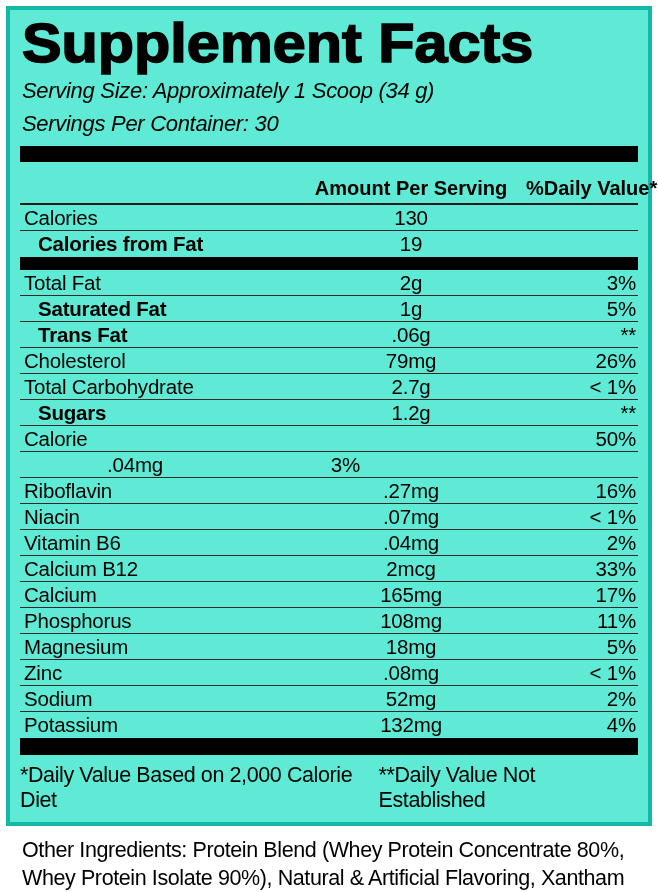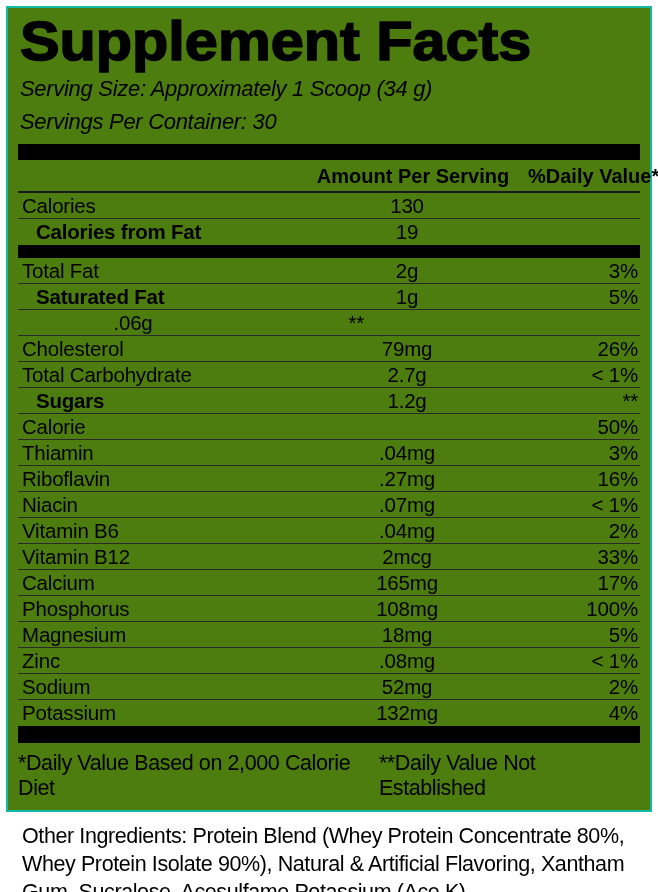--- a/index.html
+++ b/index.html
@@ -1,22 +1,22 @@
 <!DOCTYPE html>
 <html><head>
 <meta charset="utf-8">
 <style>
   * { margin:0; padding:0; box-sizing:border-box; }
   html, body { width:658px; height:892px; background:#ffffff; overflow:hidden; }
   body { font-family:"Liberation Sans","DejaVu Sans",sans-serif; color:#000; }
 
   .panel {
     margin:6px 6px 0 6px;
-    border:2px solid #14b8a6;
-    background:#4d7c0f;
+    border:4px solid #14b8a6;
+    background:#5eead4;
     padding:0 10px;
   }
 
   .title {
     font-size:56px;
     font-weight:bold;
     line-height:1.08;
     white-space:nowrap;
     -webkit-text-stroke:1.6px #000;
     transform:scaleX(1.06);
@@ -35,32 +35,31 @@
   .bar { background:#000; }
   .bar-top { height:16px; margin-top:6px; }
   .bar-mid { height:13px; }
   .bar-bottom { height:17px; }
 
   .hdr-row {
     display:flex;
     align-items:flex-end;
     font-weight:bold;
     font-size:20px;
-    padding:5px 0 3px;
+    padding:15px 0 3px;
     border-bottom:2px solid #1a1a1a;
   }
 
   .row {
     display:flex;
     align-items:center;
     height:26px;
     border-bottom:1.5px solid #2a2a2a;
     font-size:20.5px;
     letter-spacing:-0.2px;
-    gap:6px;
   }
   #calories-rows .row:last-child,
   #nutrient-rows .row:last-child { border-bottom:none; }
 
   .name   { flex:1; text-align:left; padding-left:4px; white-space:nowrap; }
   .indent .name { padding-left:18px;font-weight:bold; }
   .amount { width:230px; text-align:center; white-space:nowrap; }
   .dv     { width:112px; text-align:right; padding-right:2px; white-space:nowrap; }
 
   .footnotes {
@@ -123,20 +122,21 @@
     <span class="dv">3%</span>
   </div>
 
   <div class="row indent">
     <span class="name">Saturated Fat</span>
     <span class="amount">1g</span>
     <span class="dv">5%</span>
   </div>
 
   <div class="row indent">
+    <span class="name">Trans Fat</span>
     <span class="amount">.06g</span>
     <span class="dv">**</span>
   </div>
 
   <div class="row">
     <span class="name">Cholesterol</span>
     <span class="amount">79mg</span>
     <span class="dv">26%</span>
   </div>
 
@@ -151,21 +151,20 @@
     <span class="amount">1.2g</span>
     <span class="dv">**</span>
   </div>
 
   <div class="row">
     <span class="name">Calorie</span>
     <span class="dv">50%</span>
   </div>
 
   <div class="row">
-    <span class="name">Thiamin</span>
     <span class="amount">.04mg</span>
     <span class="dv">3%</span>
   </div>
 
   <div class="row">
     <span class="name">Riboflavin</span>
     <span class="amount">.27mg</span>
     <span class="dv">16%</span>
   </div>
 
@@ -175,35 +174,35 @@
     <span class="dv">&lt; 1%</span>
   </div>
 
   <div class="row">
     <span class="name">Vitamin B6</span>
     <span class="amount">.04mg</span>
     <span class="dv">2%</span>
   </div>
 
   <div class="row">
-    <span class="name">Vitamin B12</span>
+    <span class="name">Calcium B12</span>
     <span class="amount">2mcg</span>
     <span class="dv">33%</span>
   </div>
 
   <div class="row">
     <span class="name">Calcium</span>
     <span class="amount">165mg</span>
     <span class="dv">17%</span>
   </div>
 
   <div class="row">
     <span class="name">Phosphorus</span>
     <span class="amount">108mg</span>
-    <span class="dv">100%</span>
+    <span class="dv">11%</span>
   </div>
 
   <div class="row">
     <span class="name">Magnesium</span>
     <span class="amount">18mg</span>
     <span class="dv">5%</span>
   </div>
 
   <div class="row">
     <span class="name">Zinc</span>

